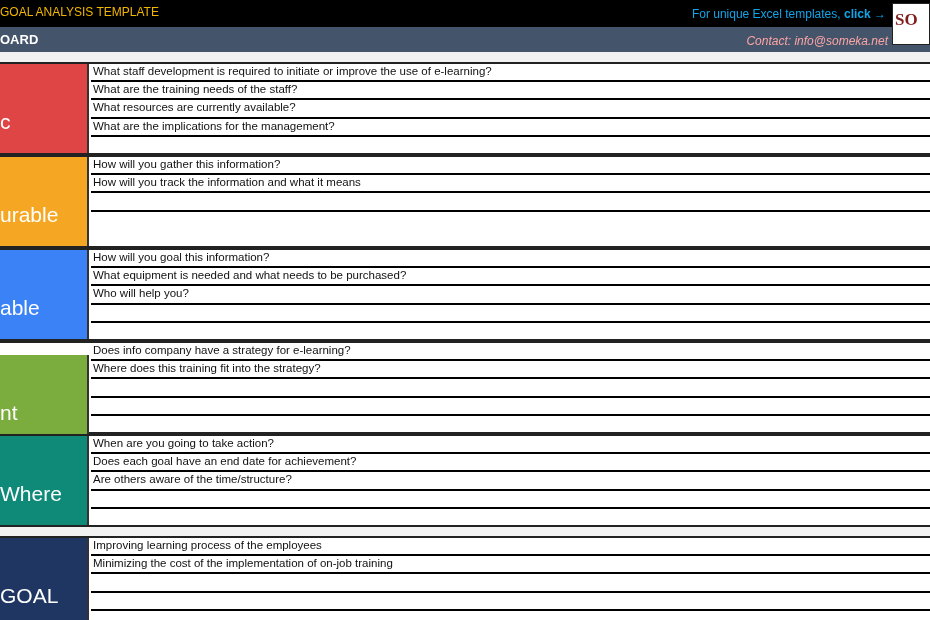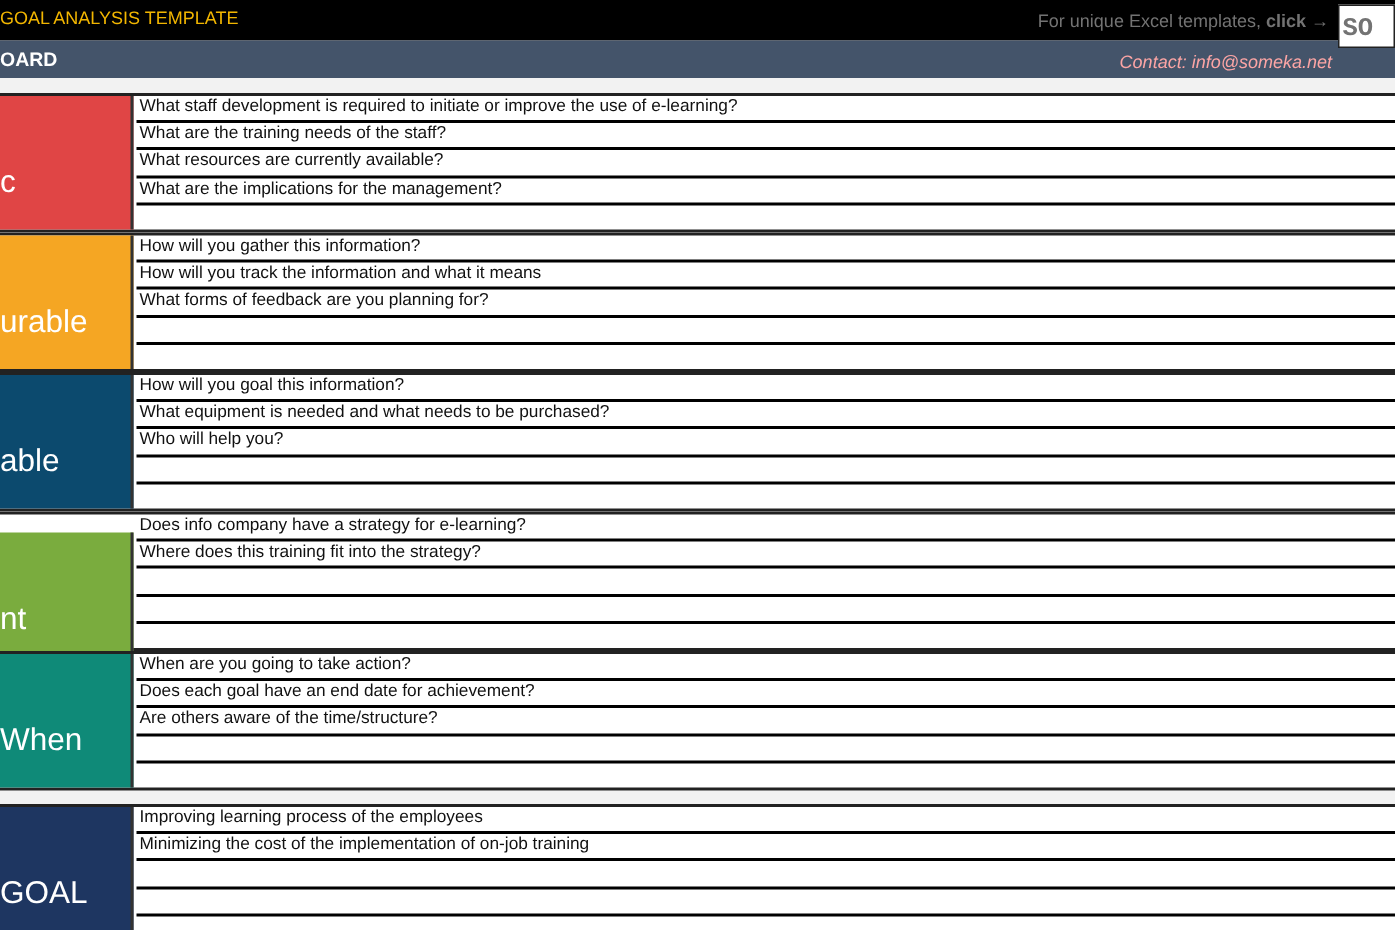--- a/index.html
+++ b/index.html
@@ -10,38 +10,38 @@
   }
   .titlebar {
     position:absolute; left:0; top:0; width:930px; height:27px;
     background:#000;
   }
   .title {
     position:absolute; left:0; top:5px; color:#f2b600;
     font-size:12px; white-space:nowrap;
   }
   .promo {
-    position:absolute; right:44px; top:7px; color:#737373; font-size:12px; white-space:nowrap;
+    position:absolute; right:44px; top:7px; color:#0ea5e9; font-size:12px; white-space:nowrap;
   }
   .promo b { font-weight:bold; }
   .subbar {
     position:absolute; left:0; top:27px; width:930px; height:25px;
     background:#44546a;
   }
   .subtitle {
     position:absolute; left:0; top:5px; color:#fff; font-weight:bold; font-size:13px;
   }
   .contact {
     position:absolute; right:42px; top:7px; color:#fca5a5; font-style:italic; font-size:12px;
   }
   .logo {
-    position:absolute; right:0; top:3px; width:38px; height:29px;
+    position:absolute; right:0; top:3px; width:38px; height:42px;
     background:#fff; border:1px solid #222; box-sizing:border-box;
-    font-weight:bold; font-size:17px; color:#737373; padding-left:2px; padding-top:6px;
-    font-family:Liberation Mono, monospace;
+    font-weight:bold; font-size:17px; color:#7f1d1d; padding-left:2px; padding-top:6px;
+    font-family:Liberation Serif, serif;
   }
   .section {
     position:absolute; left:0; width:930px; height:93px;
     border-top:2px solid #222; border-bottom:2px solid #222;
     box-sizing:border-box; background:#fff;
   }
   .label {
     position:absolute; left:0; top:0; width:89px; height:100%;
     border-right:2px solid #333; box-sizing:border-box;
   }
@@ -81,27 +81,26 @@
         <div class="row"></div>
       </div>
     </div>
     <div class="section" style="top: 155px;">
       <div class="label" style="background: rgb(245, 166, 35);">
         <span>urable</span>
       </div>
       <div class="rows">
         <div class="row">How will you gather this information?</div>
         <div class="row">How will you track the information and what it means</div>
-        <div class="row">What forms of feedback are you planning for?</div>
         <div class="row"></div>
         <div class="row"></div>
       </div>
     </div>
     <div class="section" style="top: 248px;">
-      <div class="label" style="background: #0c4a6e;">
+      <div class="label" style="background: #3b82f6;">
         <span>able</span>
       </div>
       <div class="rows">
         <div class="row">How will you goal this information?</div>
         <div class="row">What equipment is needed and what needs to be purchased?</div>
         <div class="row">Who will help you?</div>
         <div class="row"></div>
         <div class="row"></div>
       </div>
     </div>
@@ -112,21 +111,21 @@
       <div class="rows">
         <div class="row">Does info company have a strategy for e-learning?</div>
         <div class="row">Where does this training fit into the strategy?</div>
         <div class="row"></div>
         <div class="row"></div>
         <div class="row"></div>
       </div>
     </div>
     <div class="section" style="top: 434px;">
       <div class="label" style="background: rgb(15, 138, 120);">
-        <span>When</span>
+        <span>Where</span>
       </div>
       <div class="rows">
         <div class="row">When are you going to take action?</div>
         <div class="row">Does each goal have an end date for achievement?</div>
         <div class="row">Are others aware of the time/structure?</div>
         <div class="row"></div>
         <div class="row"></div>
       </div>
     </div>
     <div class="section" style="top: 536px; border-bottom: none; height: 84px;">

